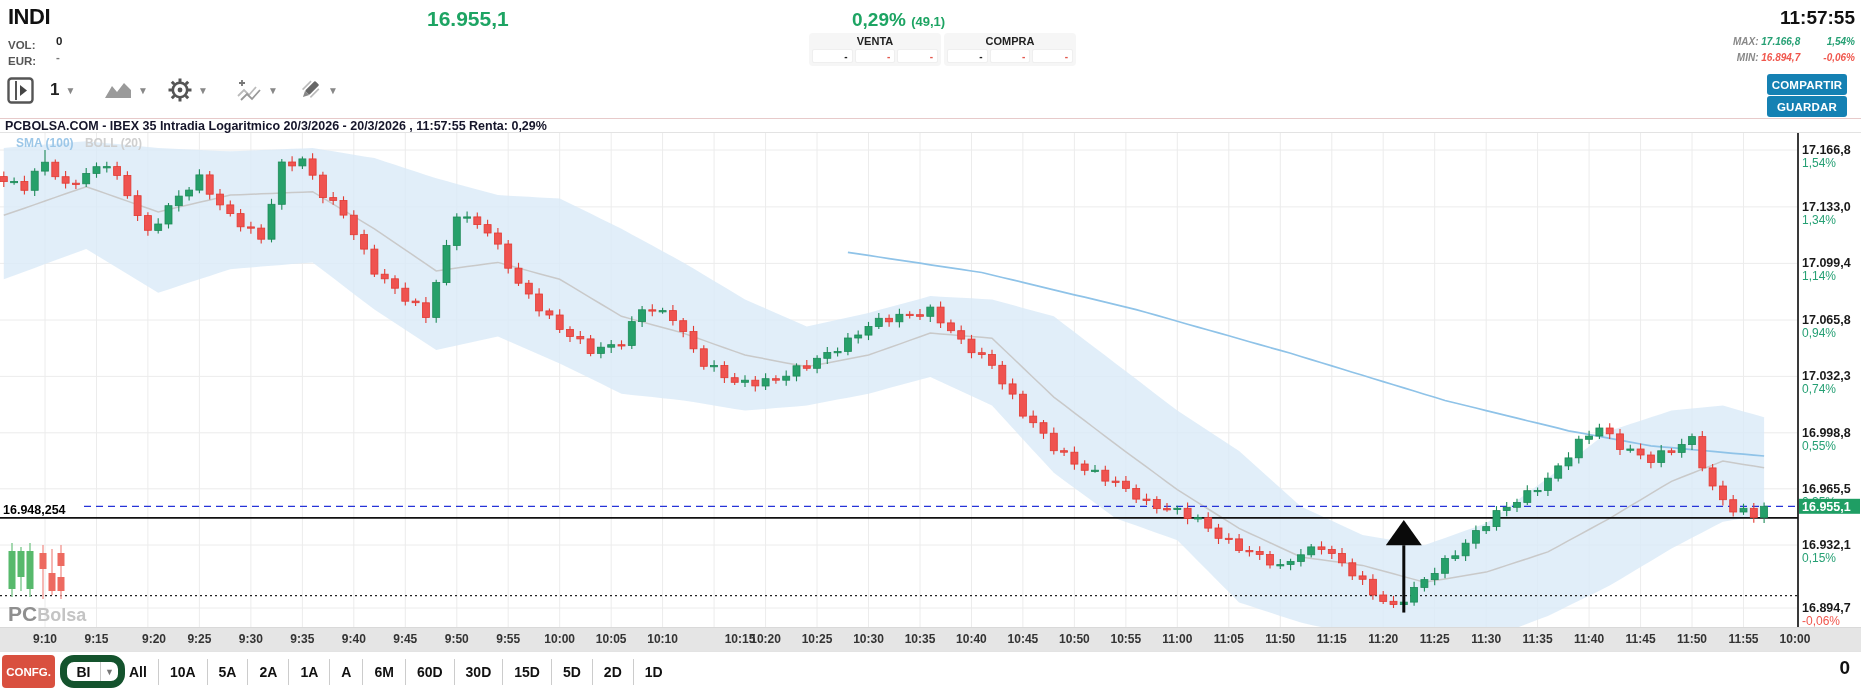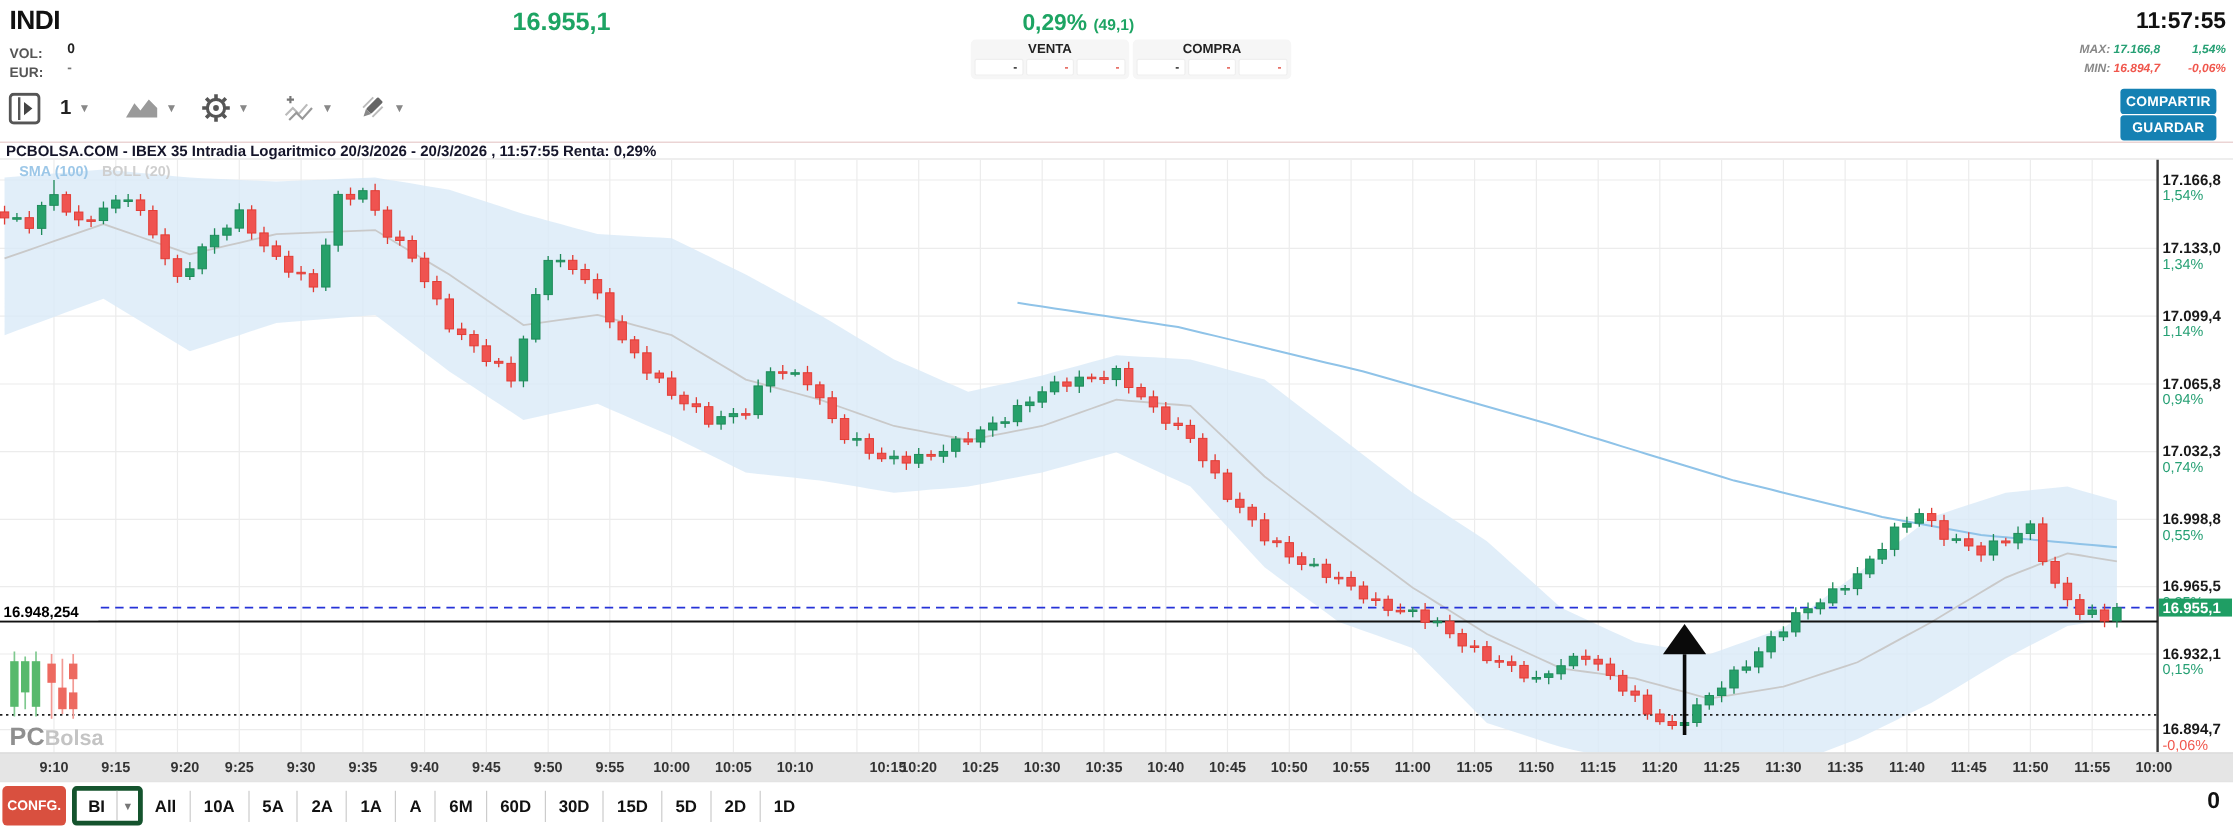--- a/index.html
+++ b/index.html
@@ -57,21 +57,21 @@
                border-top:1px solid #d9d9d9; border-bottom:1px solid #e3e3e3; }
   .t-tick { position:absolute; top:4px; transform:translateX(-50%); font-size:12px;
             font-weight:600; color:#333; white-space:nowrap; }
 
   
   #footer { left:0; top:652px; width:1861px; height:41px; background:#fff; }
   #confg-btn { left:2px; top:3px; width:53px; height:33px; background:#d9503f; color:#fff;
                border:none; border-radius:4px; font-size:11.5px; font-weight:800;
                font-family:"Liberation Sans",sans-serif; cursor:pointer; }
   #bi-select { left:60px; top:3px; height:33px; display:flex; align-items:stretch;
-               border:4px solid #14532d; border-radius:4px; background:#fff; cursor:pointer; }
+               border:7px solid #14532d; border-radius:14px; background:#fff; cursor:pointer; }
   #bi-select .bi-val { width:33px; display:flex; align-items:center; justify-content:center;
                font-size:14px; font-weight:800; color:#111; }
   #bi-select .bi-caret { width:18px; display:flex; align-items:center; justify-content:center;
                border-left:1px solid #c9c9c9; color:#777; font-size:9px; }
   #ranges { left:118px; top:3px; height:33px; display:flex; align-items:center; }
   .range-btn { padding:0 11px; font-size:14px; font-weight:800; color:#111; cursor:pointer; white-space:nowrap; }
   .range-sep { width:1px; height:26px; background:#ccc; }
   #counter { right:11px; top:5px; font-size:19px; font-weight:800; color:#111; }
 </style>
 </head>

